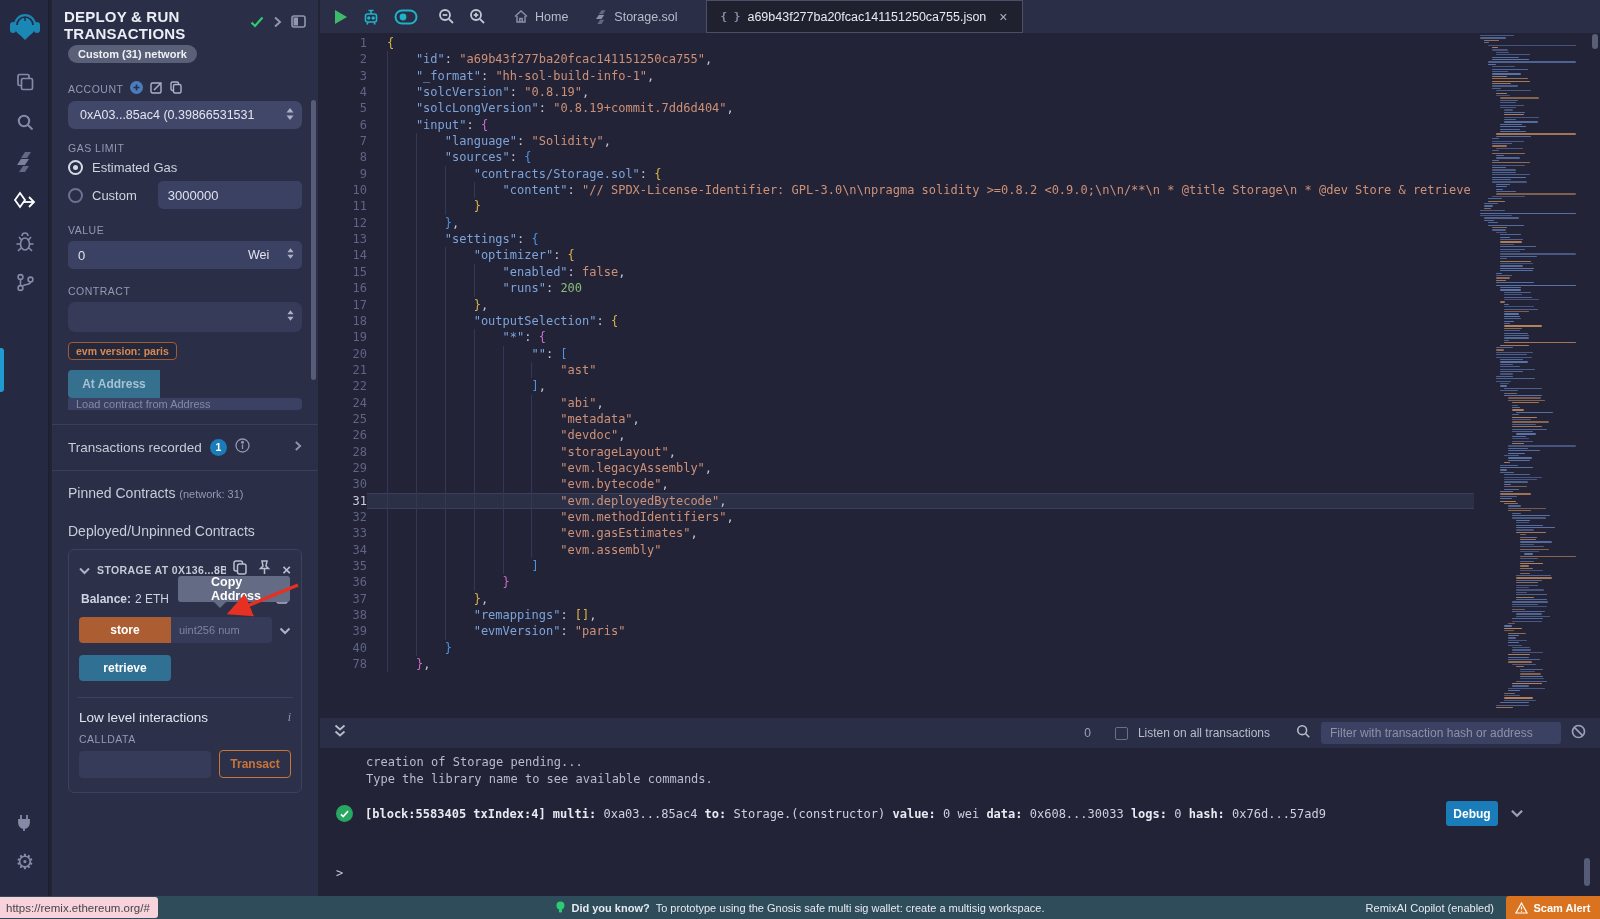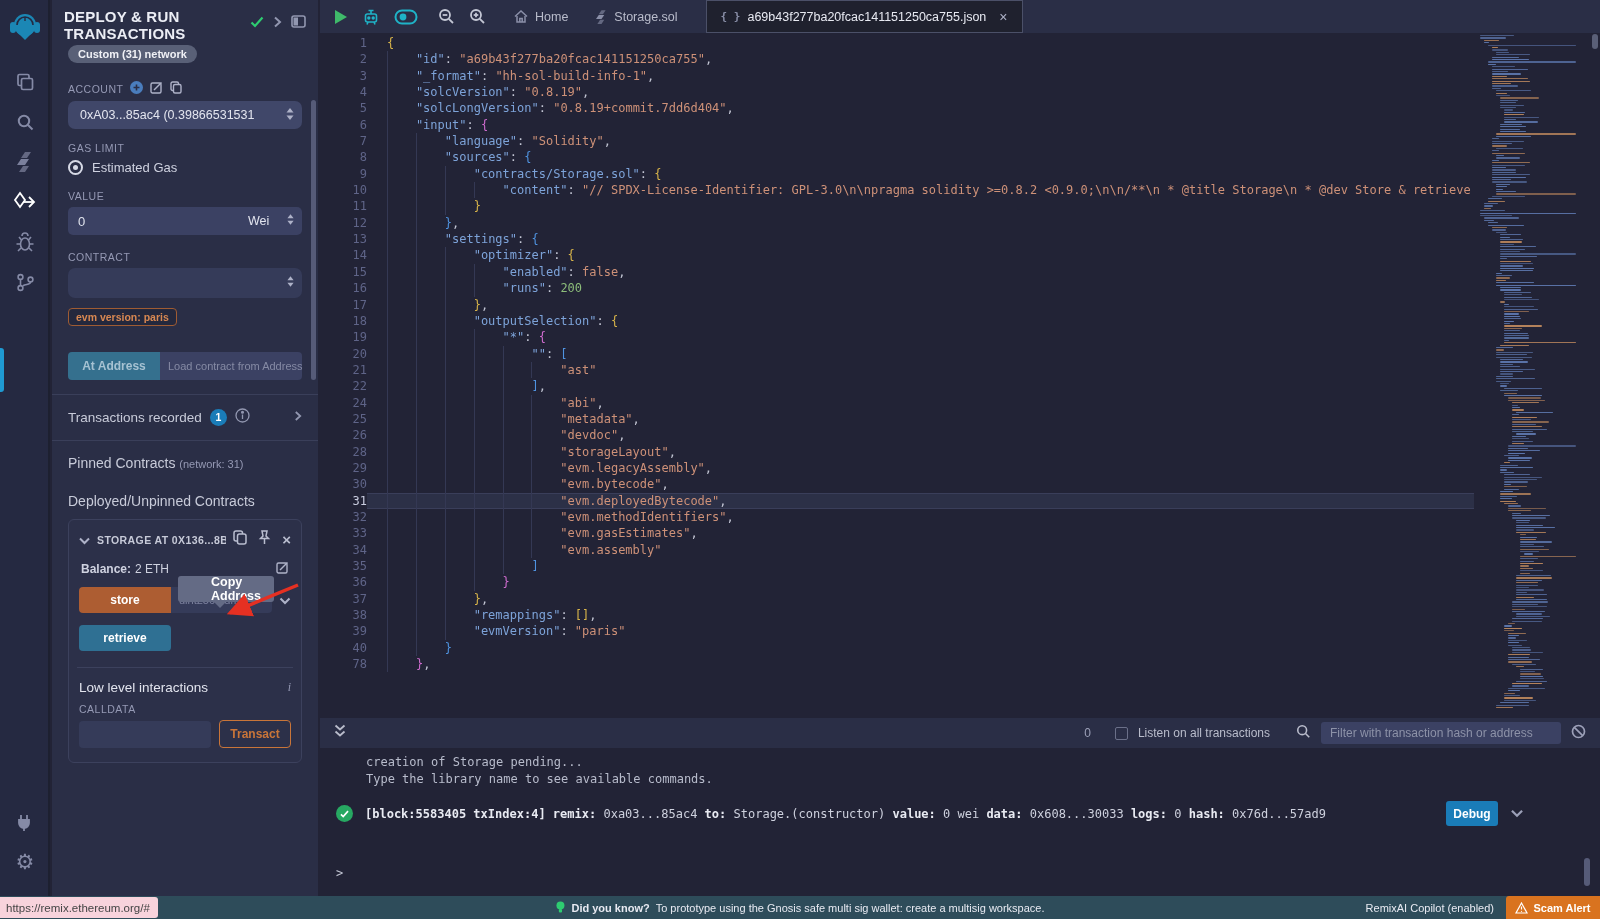--- a/index.html
+++ b/index.html
@@ -30,21 +30,21 @@
   .selectbox .grow{flex:1;overflow:hidden;white-space:nowrap;}
   .stepper{color:#aeb2c8;flex:none;}
   .radio-row{display:flex;align-items:center;gap:9px;margin:6px 0;font-size:13px;color:#cfd2e0;}
   .radio{width:15px;height:15px;border-radius:50%;border:2px solid #6d7290;flex:none;position:relative;}
   .radio.sel{border-color:#d7dae6;}
   .radio.sel::after{content:"";position:absolute;left:3px;top:3px;width:5px;height:5px;border-radius:50%;background:#d7dae6;}
   .inputbox{height:28px;background:#3b4163;border-radius:5px;color:#dfe2ec;font-size:13px;display:flex;align-items:center;padding:0 10px;}
   .row{display:flex;align-items:center;}
   .evm-badge{display:inline-block;margin:10px 0 4px 0;border:1px solid #9f5c33;color:#d88852;font-size:10.5px;font-weight:bold;
              padding:2px 7px;border-radius:4px;background:rgba(0,0,0,.12);}
-  .btnrow{display:flex;margin-top:22px;}
+  .btnrow{display:flex;margin-top:6px;flex-direction:column;}
   .ataddr{width:92px;height:28px;background:#35708e;color:#a6c2d2;font-size:12px;font-weight:bold;border:none;
           border-radius:4px 0 0 4px;display:flex;align-items:center;justify-content:center;}
   .ataddr-input{flex:1;height:28px;background:#3b4163;border-radius:0 4px 4px 0;color:#858aa4;font-size:11px;
           display:flex;align-items:center;padding:0 8px;overflow:hidden;white-space:nowrap;}
   .divider{height:1px;background:#3a3f5a;margin:14px -16px 0 -16px;}
   .txrec{display:flex;align-items:center;gap:8px;margin:13px 0 12px 0;font-size:13.5px;color:#c8cbd9;}
   .count-badge{width:17px;height:17px;border-radius:50%;background:#1a7cb8;color:#fff;font-size:10.5px;font-weight:bold;
                display:flex;align-items:center;justify-content:center;}
   .sec-title{font-size:14px;color:#c8cbd9;margin:14px 0 10px 0;}
   .sec-title small{font-size:11px;color:#9599b4;}
@@ -68,21 +68,21 @@
   .lowlevel{display:flex;align-items:center;margin-top:12px;font-size:13.5px;color:#e2e4ee;}
   .lowlevel .i-icon{margin-left:auto;color:#9599b4;font-size:12px;font-style:italic;font-family:"Liberation Serif",serif;}
   .calldata-row{display:flex;align-items:center;margin-top:5px;gap:8px;}
   .cd-input{flex:1;height:27px;background:#353b59;border-radius:4px;}
   .btn-transact{width:72px;height:28px;background:transparent;border:1px solid #c97539;border-radius:4px;
                 color:#c97539;font-size:12px;font-weight:bold;}
   .sp-scrollbar{position:absolute;right:2px;top:100px;width:5px;height:280px;background:#51577400;}
   .sp-scrollbar::after{content:"";position:absolute;inset:0;background:#565b78;border-radius:3px;}
 
   
-  .copy-tooltip{position:absolute;left:178px;top:576px;width:96px;height:26px;background:#646b85;border-radius:3px;
+  .copy-tooltip{position:absolute;left:178px;top:576px;width:112px;height:26px;background:#646b85;border-radius:3px;
       color:#fff;font-size:12.5px;font-weight:bold;display:flex;align-items:center;justify-content:center;z-index:30;padding-left:33px;}
   .copy-tooltip::after{content:"";position:absolute;left:36px;bottom:-6px;border:6px solid transparent;border-top-color:#646b85;border-bottom:none;}
   .red-arrow{position:absolute;left:180px;top:575px;z-index:31;pointer-events:none;}
 
   
   .editor-zone{position:absolute;left:320px;top:0;width:1280px;height:718px;background:#222336;}
   .tabbar{height:33px;background:#2a2e46;display:flex;align-items:center;padding-left:14px;}
   .tb-icon{margin-right:14px;display:flex;align-items:center;color:#c3c6d4;}
   .tab{height:33px;display:flex;align-items:center;gap:7px;padding:0 14px;font-size:12.5px;color:#b9bccb;}
   .tab .ticon{color:#8a8fa8;display:flex;align-items:center;}
@@ -258,20 +258,27 @@
               <path d="M4 12 L0.5 7.5 H7.5 Z"></path>
             </svg></span>
       </div>
 
       <div class="fieldlabel" style="margin-top:13px;">
           <span>GAS LIMIT</span>
         </div>
       <div class="radio-row">
         <span class="radio sel"></span>
         <span>Estimated Gas</span>
+      </div>
+      <div class="radio-row">
+        <span class="radio"></span>
+        <span>Custom</span>
+        <span class="inputbox" style="flex:1;margin-left:12px;">
+          <span>3000000</span>
+          </span>
       </div>
 
       <div class="fieldlabel" style="margin-top:15px;">
           <span>VALUE</span>
         </div>
       <div class="row">
         <span class="inputbox" style="flex:1;border-radius:5px 0 0 5px;">
           <span>0</span>
           </span>
         <span class="selectbox" style="width:66px;border-radius:0 5px 5px 0;background:#3b4163;">
@@ -815,21 +822,21 @@
       <div class="term-lines">
         <div>creation of Storage pending...</div>
         <div>Type the library name to see available commands.</div>
       </div>
       <div class="tx-row">
         <span class="tx-check">
           <svg width="9" height="8" viewBox="0 0 14 12" fill="none" stroke="#fff" stroke-width="2.6">
               <path d="M1.5 6.5 L5 10 L12.5 1.5"></path>
             </svg>
           </span>
-        <span class="tx-text" id="tx-text"><b>[block:5583405 txIndex:4]</b><span>  </span><b>remix:</b><span> 0xa03...85ac4 </span><b>to:</b><span> Storage.(constructor) </span><b>value:</b><span> 0 wei </span><b>data:</b><span> 0x608...30033 </span><b>logs:</b><span> 0 </span><b>hash:</b><span> 0x76d...57ad9</span></span>
+        <span class="tx-text" id="tx-text"><b>[block:5583405 txIndex:4]</b><span>  </span><b>multi:</b><span> 0xa03...85ac4 </span><b>to:</b><span> Storage.(constructor) </span><b>value:</b><span> 0 wei </span><b>data:</b><span> 0x608...30033 </span><b>logs:</b><span> 0 </span><b>hash:</b><span> 0x76d...57ad9</span></span>
         <button class="btn-debug">Debug</button>
         <span class="tx-chev">
           <svg width="14" height="9" viewBox="0 0 11 8" fill="none" stroke="currentColor" stroke-width="2">
               <path d="M1 1.5 L5.5 6 L10 1.5"></path>
             </svg></span>
       </div>
       <div class="term-prompt">&gt;</div>
       <div class="term-scroll"></div>
     </div>
   </div>

